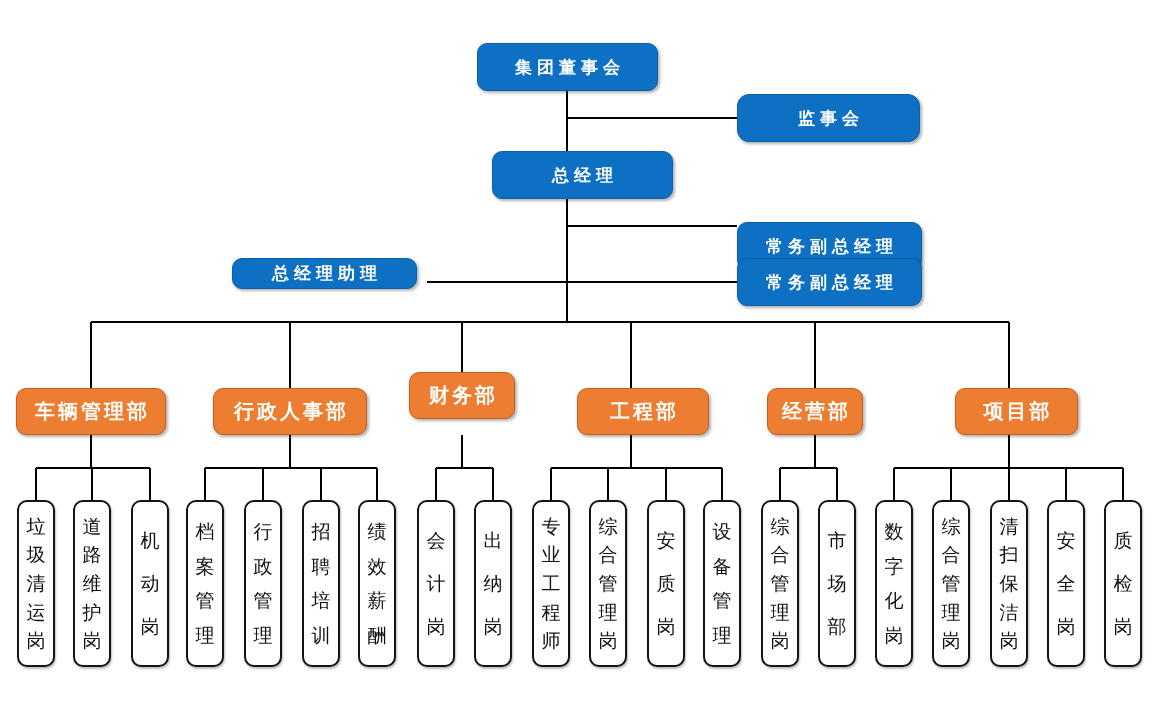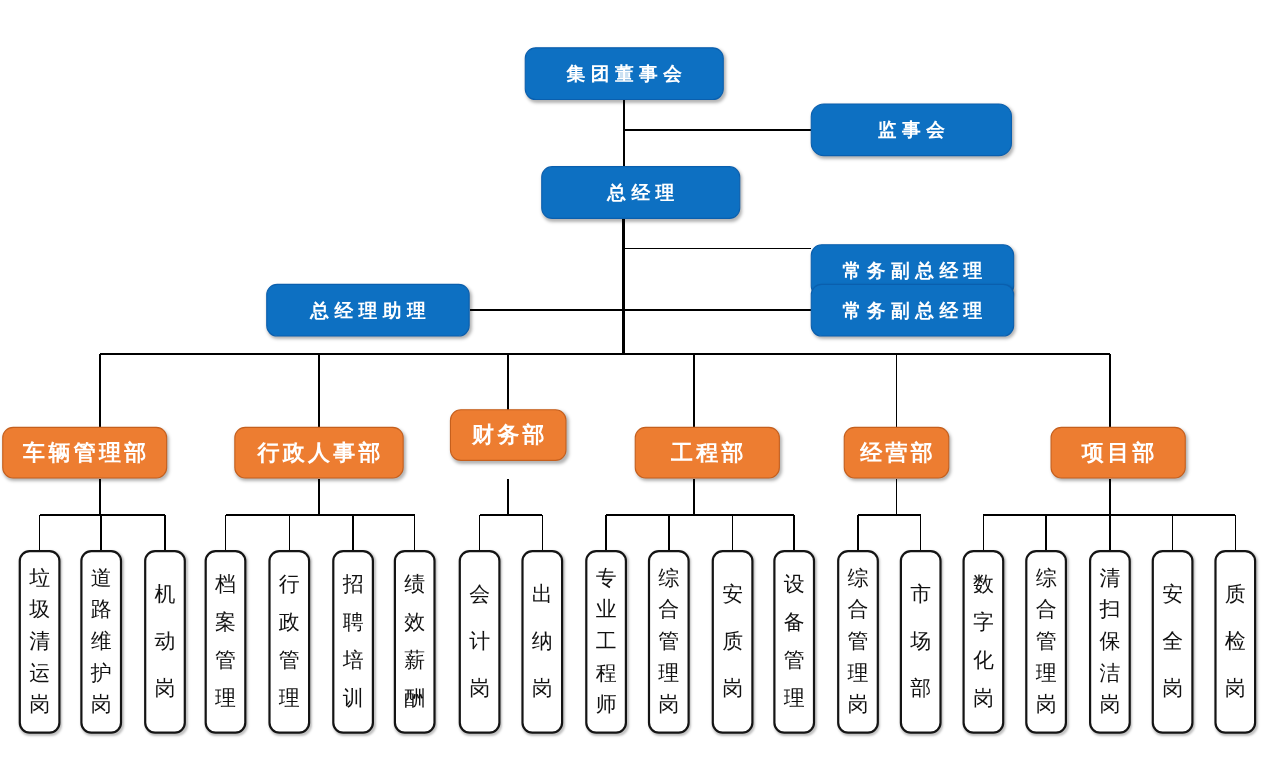--- a/index.html
+++ b/index.html
@@ -113,22 +113,22 @@
       <line x1="1009" y1="468" x2="1009" y2="500" stroke="#000000" stroke-width="1.4"></line>
       <line x1="1066" y1="468" x2="1066" y2="500" stroke="#000000" stroke-width="1.4"></line>
       <line x1="1123" y1="468" x2="1123" y2="500" stroke="#000000" stroke-width="1.4"></line>
     </svg>
   <div id="node-layer">
       <div class="node executive" style="left: 477px; top: 43px; width: 181px; height: 48px;">集团董事会</div>
       <div class="node executive" style="left: 737px; top: 94px; width: 183px; height: 48px; border-radius: 12px;">监事会</div>
       <div class="node executive" style="left: 477px; top: 151px; width: 181px; height: 48px; margin-left: 15px;">总经理</div>
       <div class="node executive" style="left: 737px; top: 202px; width: 185px; height: 48px; margin-top: 20px;">常务副总经理</div>
       <div class="node executive" style="left: 737px; top: 258px; width: 185px; height: 48px;">常务副总经理</div>
-      <div class="node executive" style="left: 242px; top: 258px; width: 185px; height: 48px; text-align: center;">总经理助理</div>
-      <div class="node department" style="left: 2px; top: 388px; width: 150px; height: 47px;">车辆管理部</div>
+      <div class="node executive" style="left: 232px; top: 258px; width: 185px; height: 31px; text-align: center;">总经理助理</div>
+      <div class="node department" style="left: 16px; top: 388px; width: 150px; height: 47px;">车辆管理部</div>
       <div class="node department" style="left: 213px; top: 388px; width: 154px; height: 47px;">行政人事部</div>
       <div class="node department" style="left: 409px; top: 372px; width: 106px; height: 47px;">财务部</div>
       <div class="node department" style="left: 577px; top: 388px; width: 132px; height: 47px;">工程部</div>
       <div class="node department" style="left: 767px; top: 388px; width: 96px; height: 47px; text-align: right;">经营部</div>
       <div class="node department" style="left: 955px; top: 388px; width: 123px; height: 47px;">项目部</div>
       <div class="node position" style="left: 17px; top: 500px; width: 38px; height: 167px;">
         <span class="label-char">垃</span>
         <span class="label-char">圾</span>
         <span class="label-char">清</span>
         <span class="label-char">运</span>

